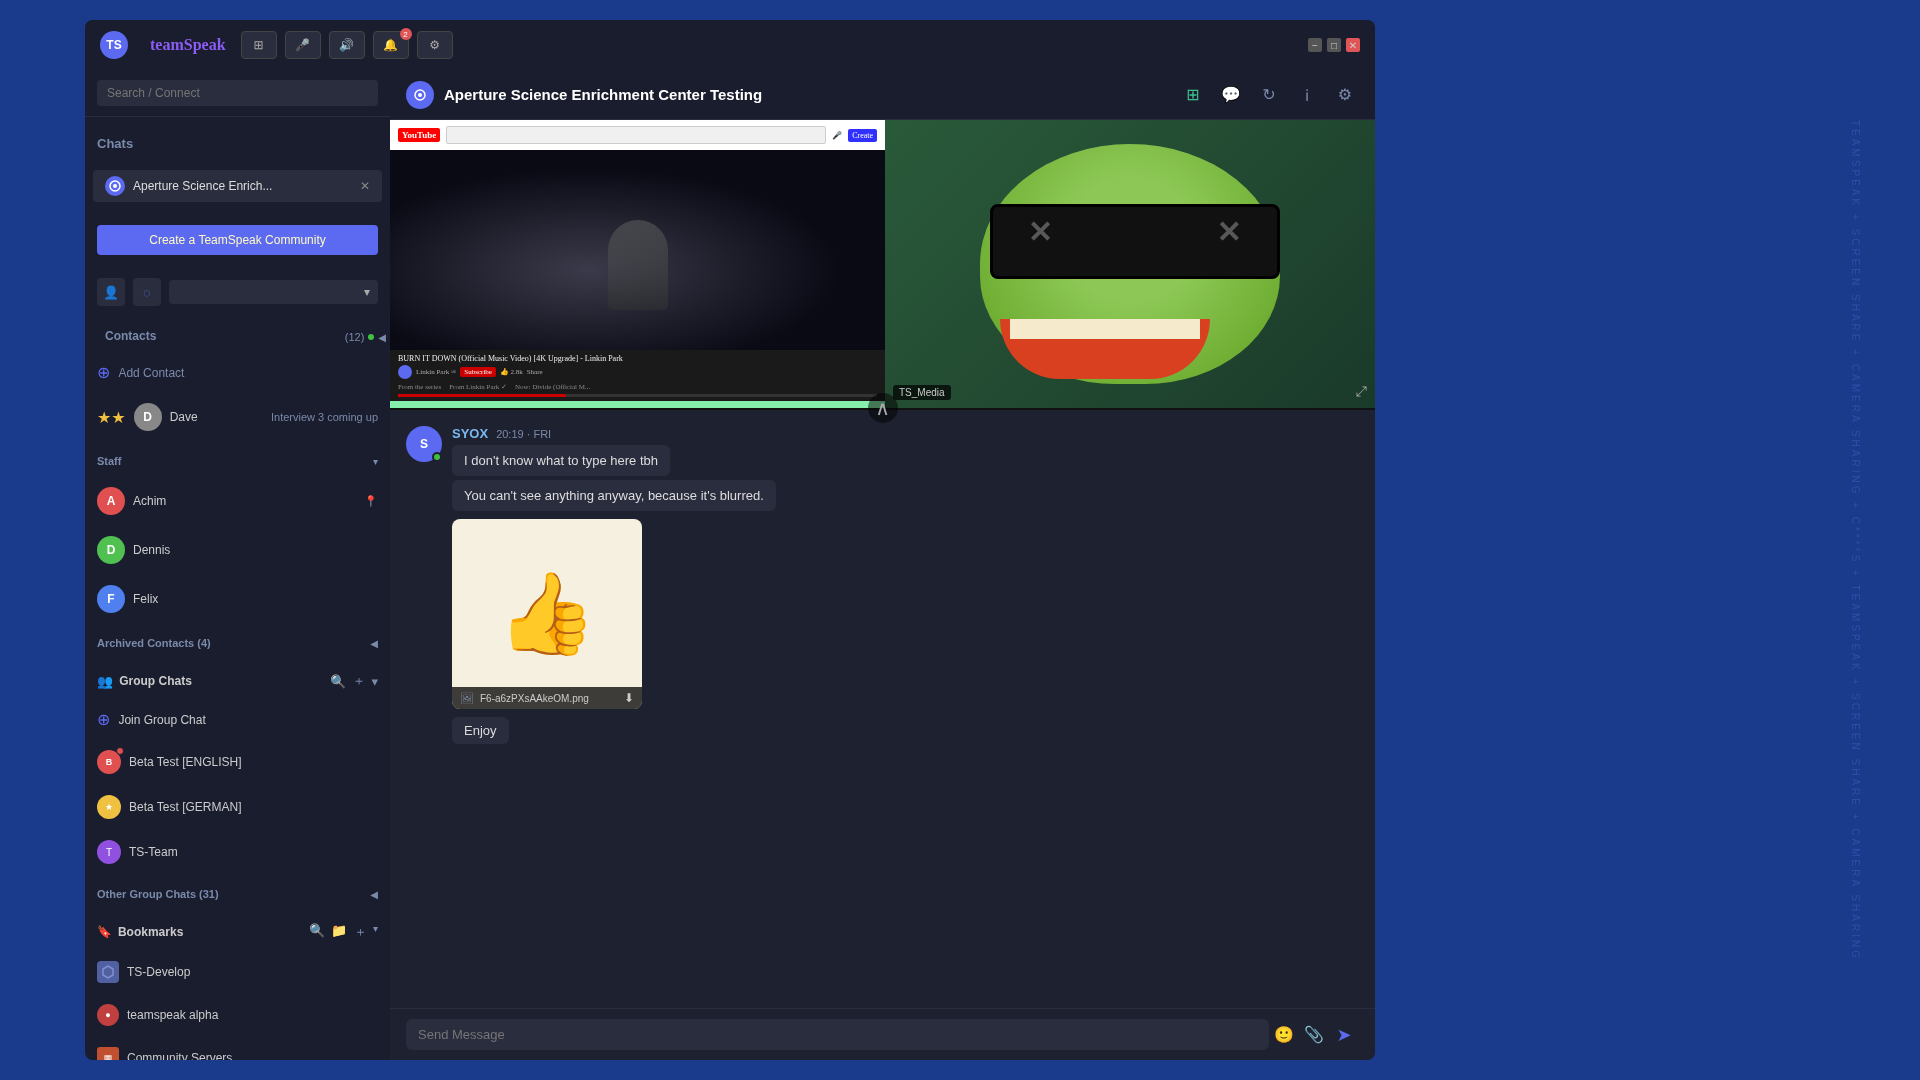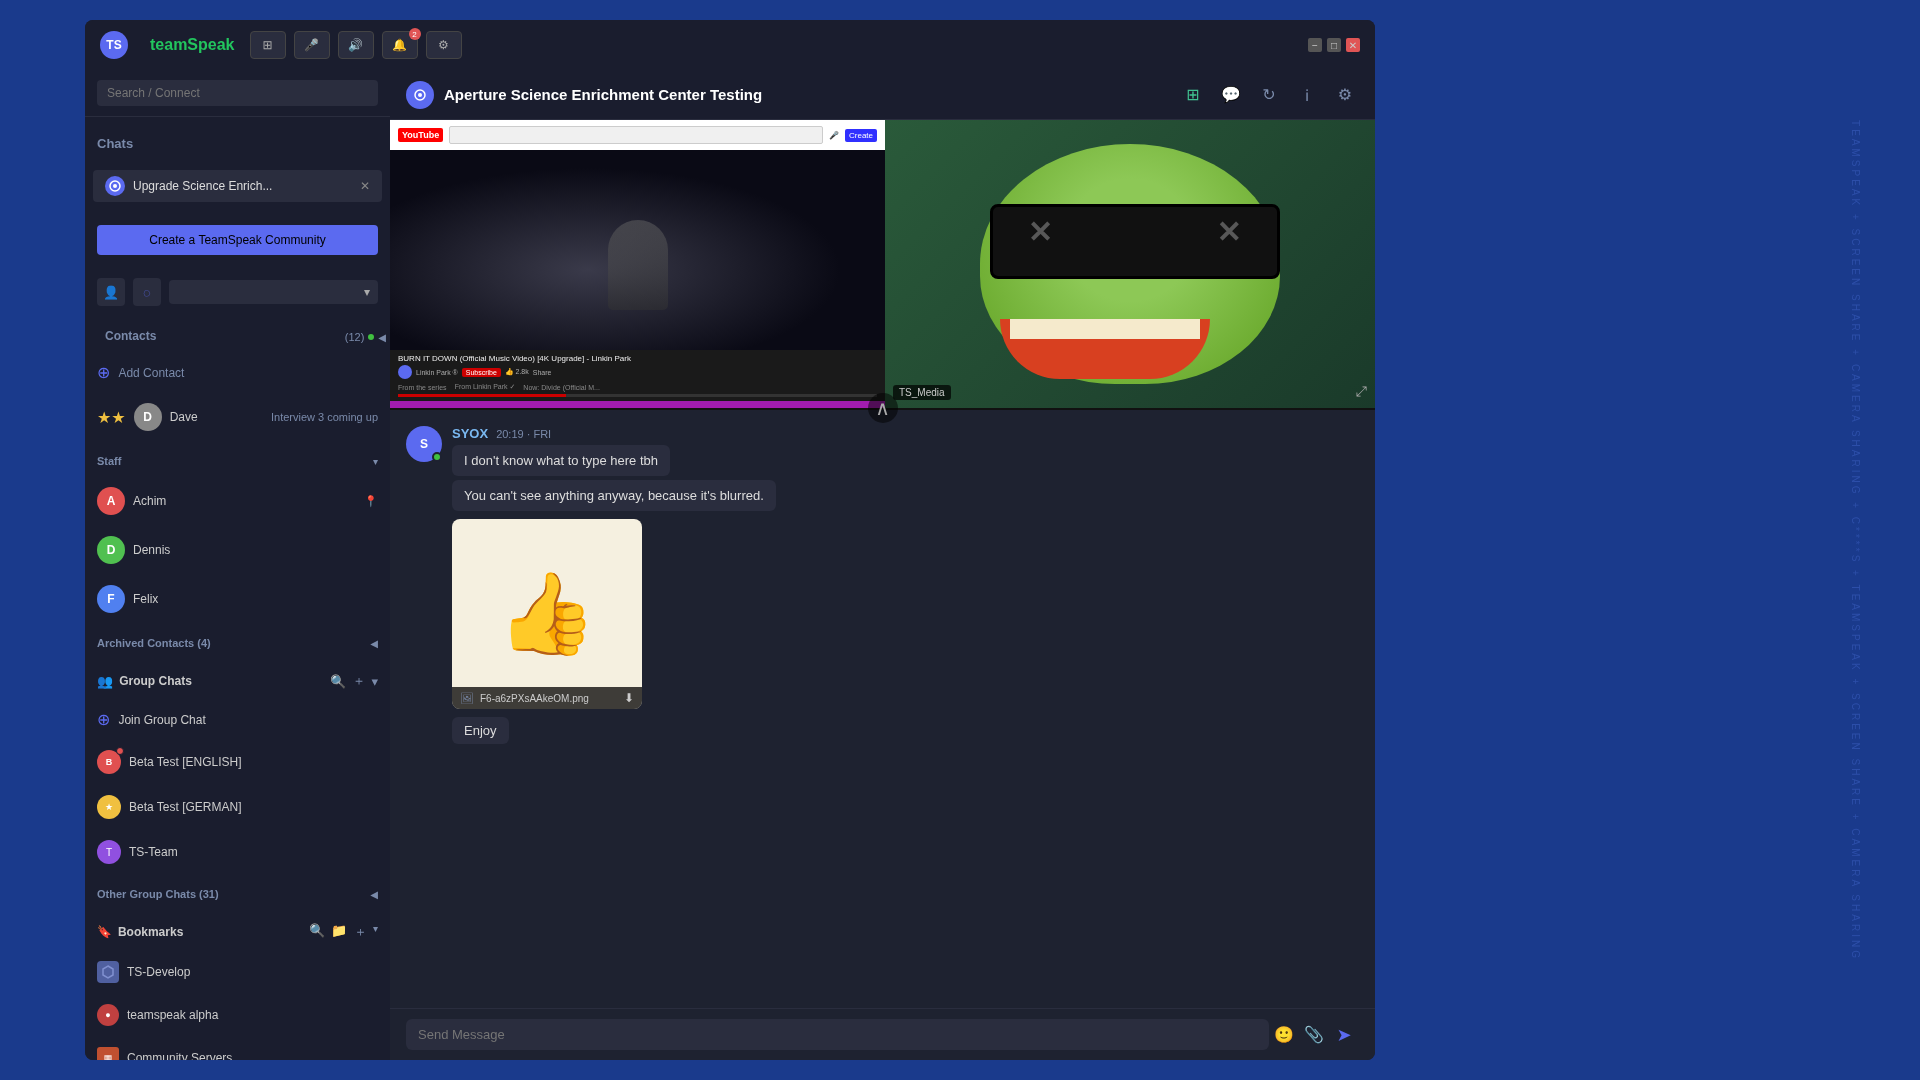--- a/index.html
+++ b/index.html
@@ -58,21 +58,22 @@
       font-size: 12px;
       font-weight: bold;
     }
     .ts-logo-text {
       color: white;
       font-size: 16px;
       font-weight: 300;
     }
     .ts-logo-text span {
       font-weight: 700;
-      color: #22c55e;
+      color: #8b5cf6;
+      font-family: Liberation Serif, serif;
     }
     .title-bar-controls {
       display: flex;
       gap: 5px;
       align-items: center;
     }
     .title-btn {
       width: 14px;
       height: 14px;
       border-radius: 2px;
@@ -200,21 +201,21 @@
       font-size: 12px;
       cursor: pointer;
     }
 
     .create-community-btn {
       margin: 8px 12px;
       padding: 8px 12px;
       background: #5b6af0;
       border: none;
       border-radius: 4px;
-      color: #000000;
+      color: #fef9c3;
       font-size: 12px;
       cursor: pointer;
       text-align: center;
       width: calc(100% - 24px);
     }
 
     .user-controls {
       display: flex;
       align-items: center;
       padding: 4px 12px;
@@ -531,23 +532,24 @@
       background: #2a3a2a;
       position: relative;
       overflow: hidden;
       flex-shrink: 0;
     }
 
     
     .yt-player {
       width: 100%;
       height: 100%;
-      background: #a21caf;
+      background: #86efac;
       position: relative;
       overflow: hidden;
+      font-family: Liberation Serif, serif;
     }
     .yt-header {
       background: #fff;
       height: 30px;
       display: flex;
       align-items: center;
       padding: 0 8px;
       gap: 6px;
     }
     .yt-logo {
@@ -892,21 +894,21 @@
 
       <div class="section-label">Chats</div>
 
       <div class="active-channel">
         <div class="active-channel-icon">
           <svg width="14" height="14" viewBox="0 0 14 14" fill="none">
             <circle cx="7" cy="7" r="5" stroke="white" stroke-width="1.5" fill="none"></circle>
             <circle cx="7" cy="7" r="2" fill="white"></circle>
           </svg>
         </div>
-        <span class="active-channel-text">Upgrade Science Enrich...</span>
+        <span class="active-channel-text">Aperture Science Enrich...</span>
         <span class="channel-close">✕</span>
       </div>
 
       <button class="create-community-btn">Create a TeamSpeak Community</button>
 
       <div class="user-controls">
         <div class="user-icon-btn">👤</div>
         <div class="user-icon-btn" style="color:#5b6af0;">◌</div>
         <div class="user-dropdown">
           <span style="color:#555;font-size:11px;"></span>

